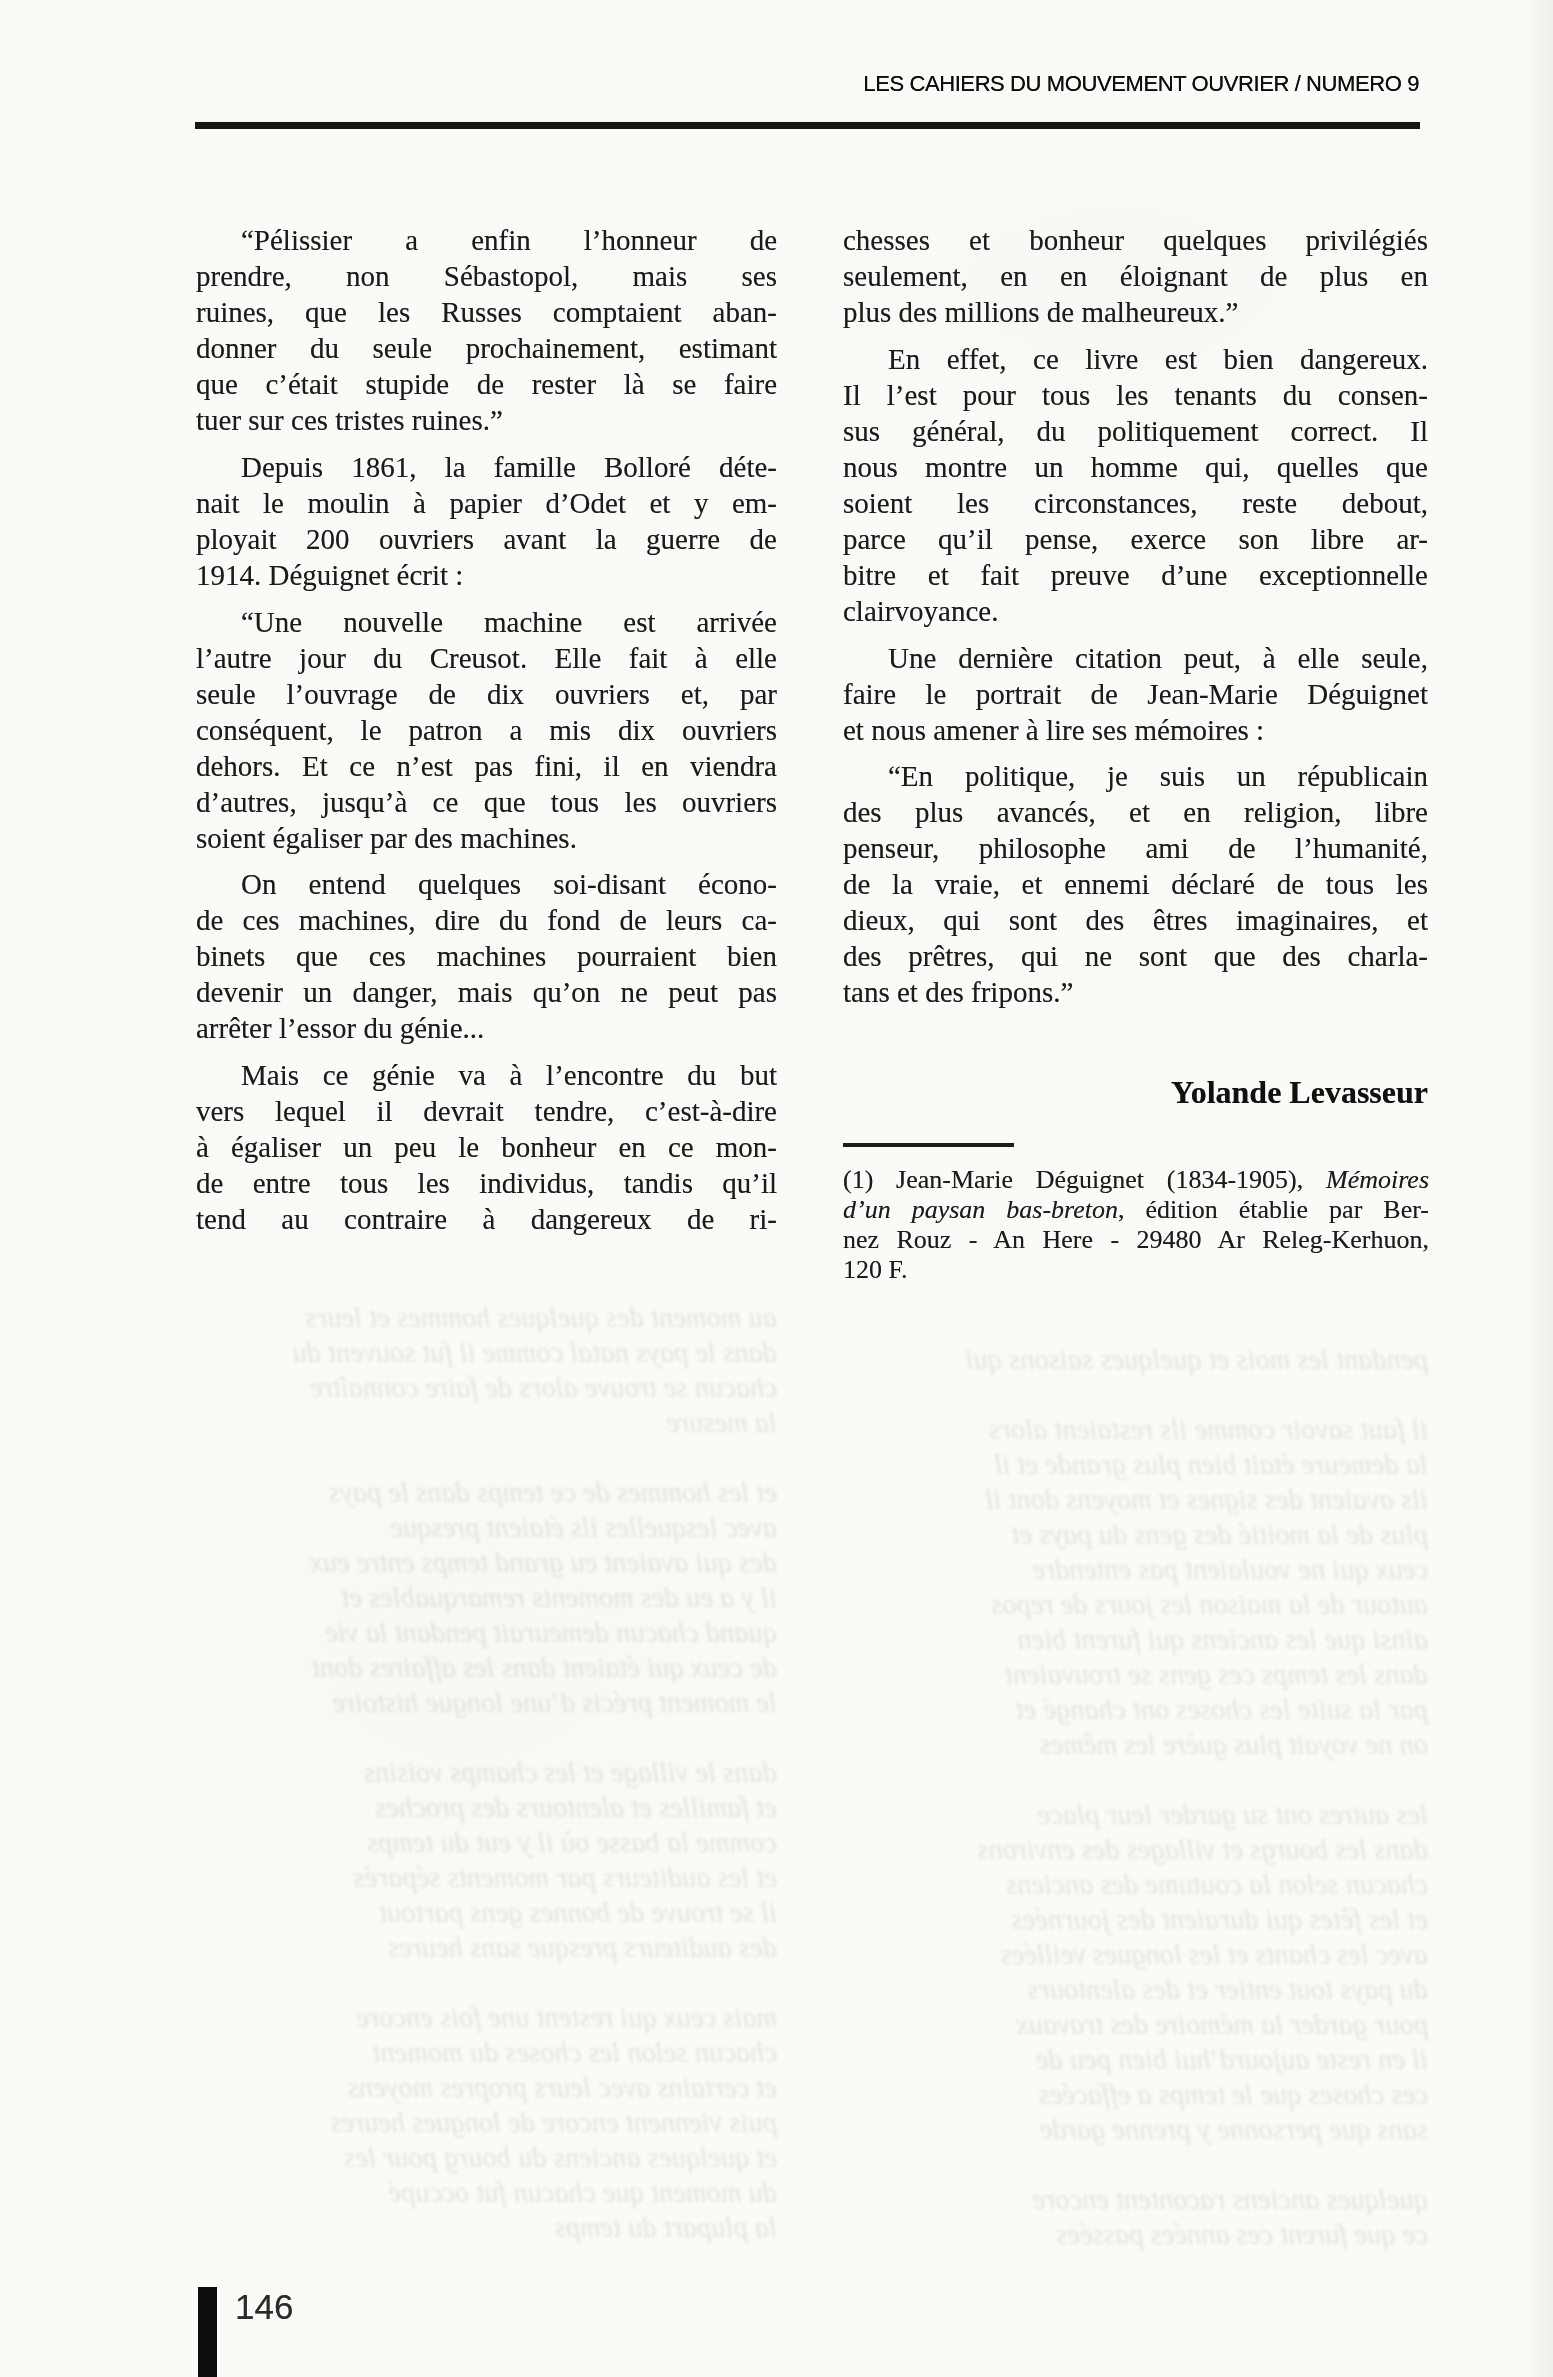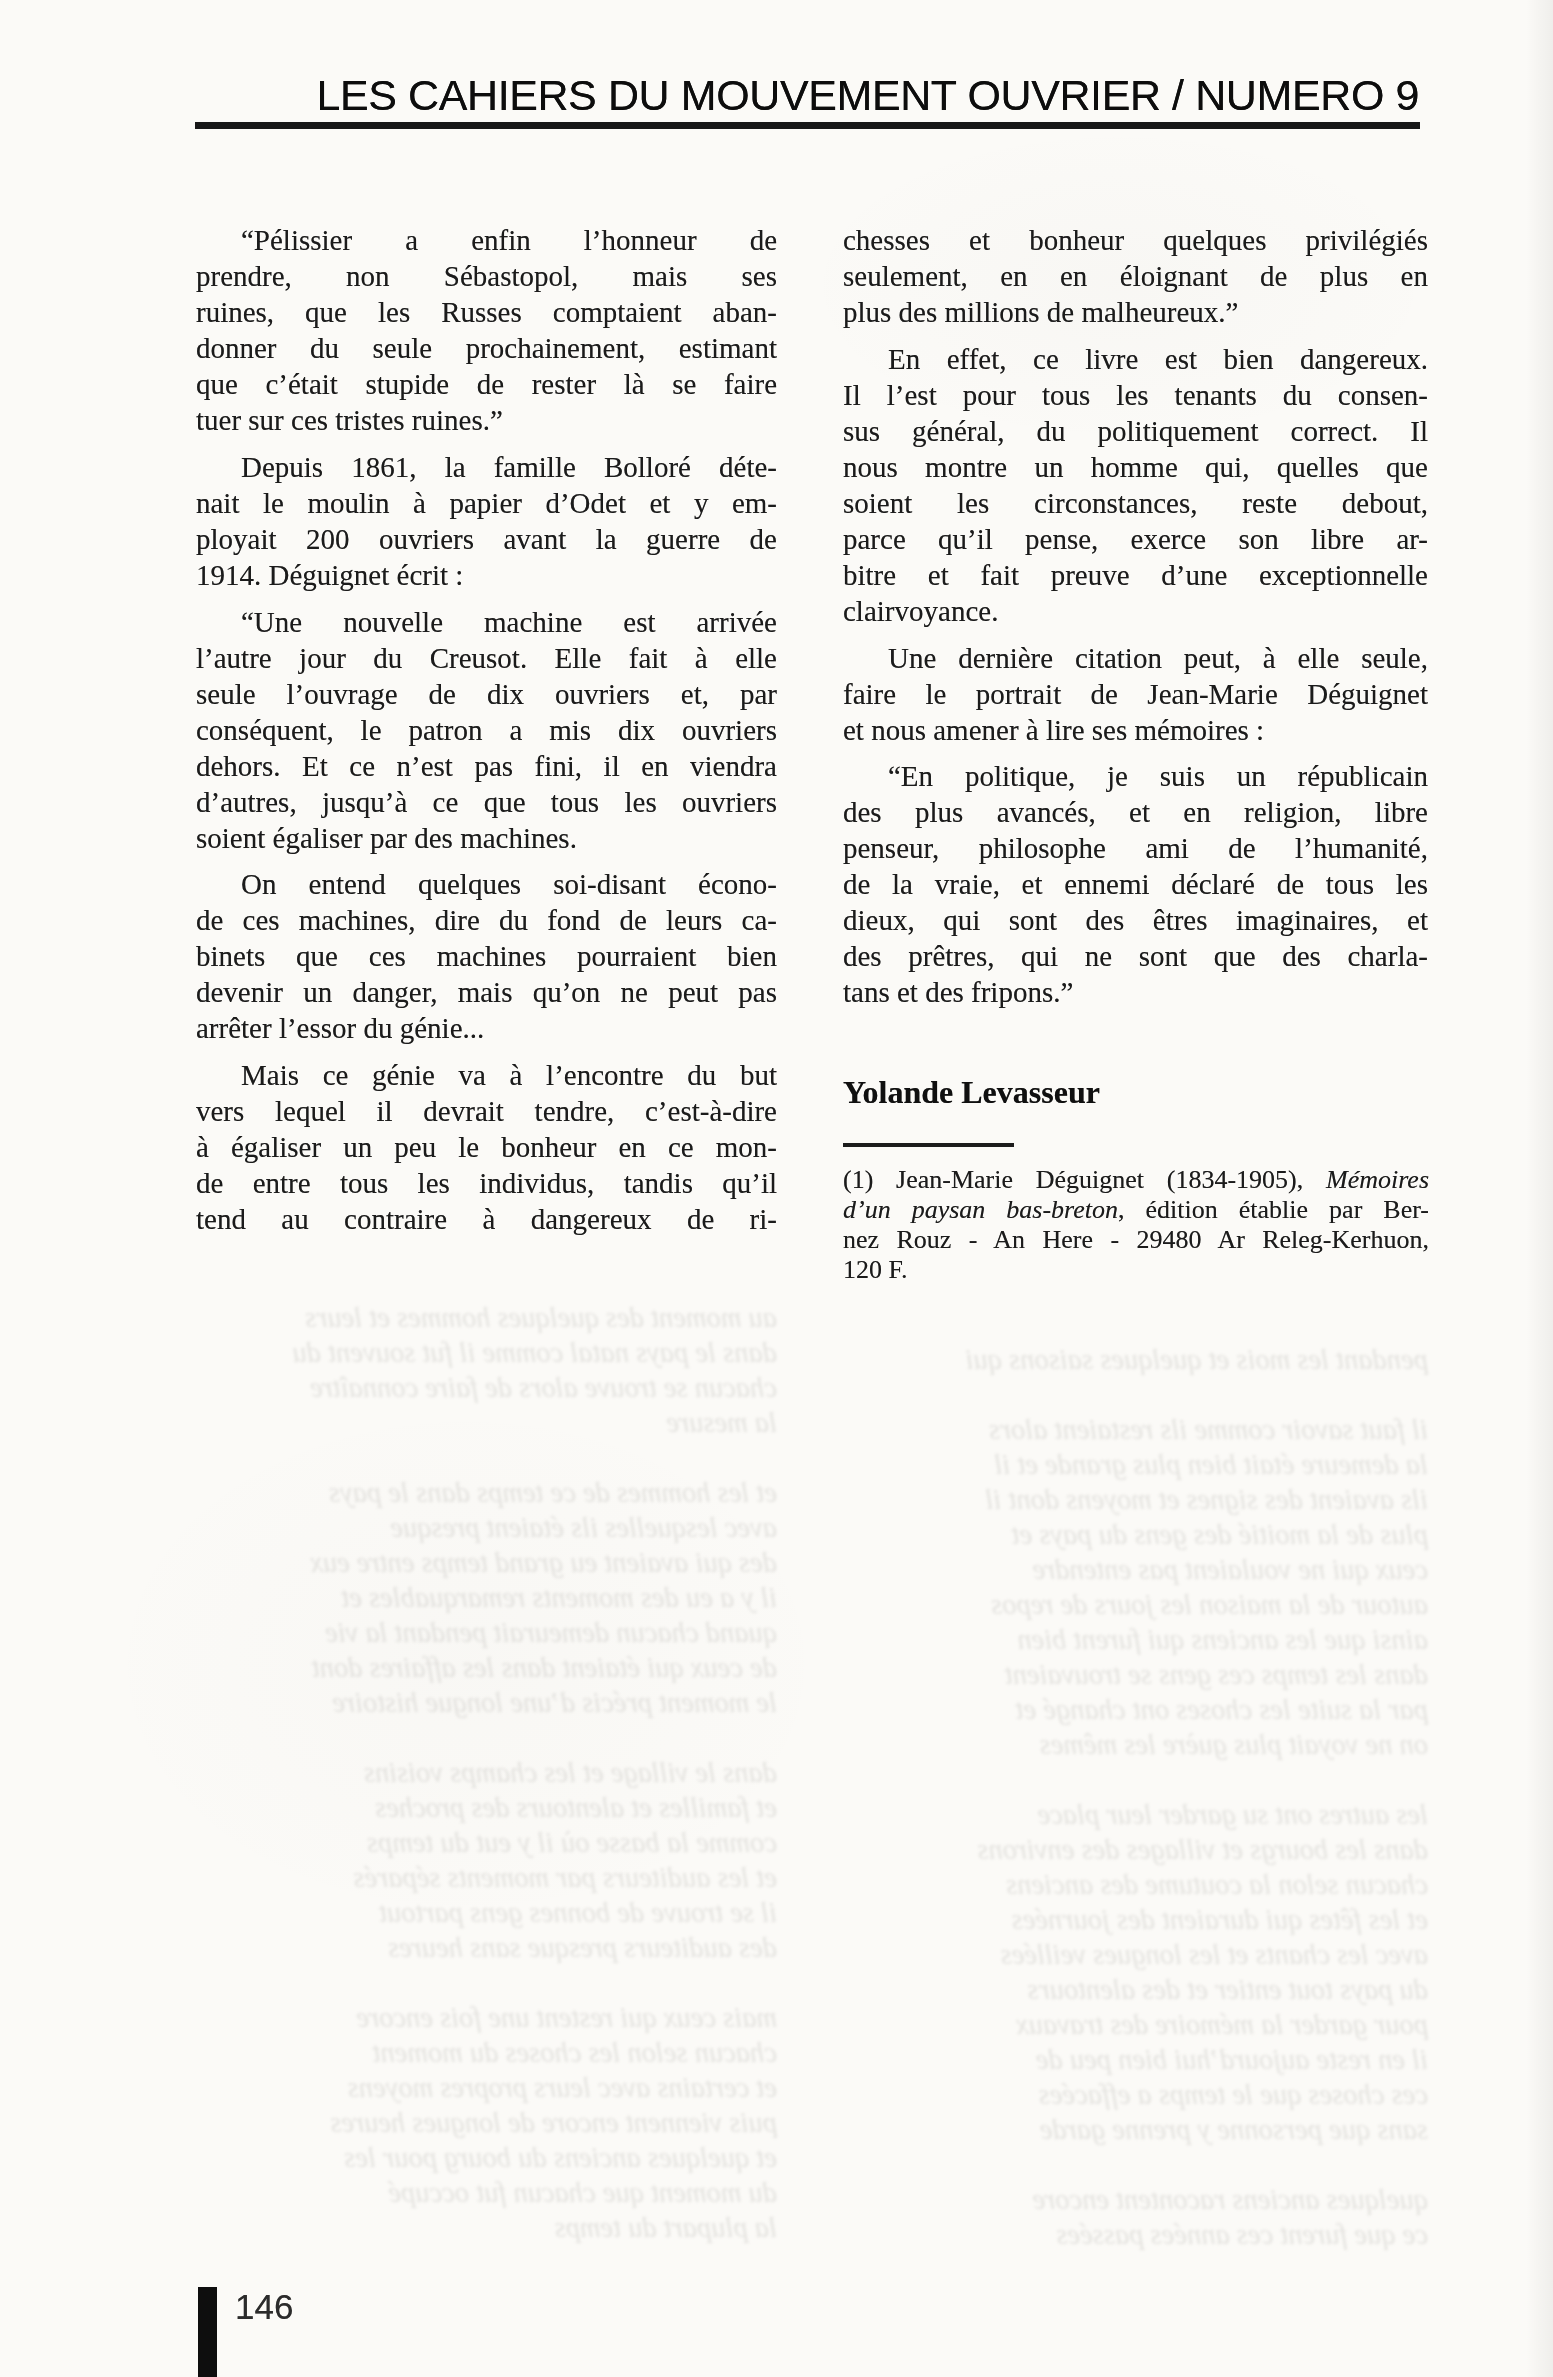--- a/index.html
+++ b/index.html
@@ -12,42 +12,42 @@
     overflow:hidden;
     font-family:"Liberation Serif", serif;
     color:#1b1b1b;
   }
   .edge-shadow { position:absolute; top:0; right:0; width:28px; height:100%;
     background:linear-gradient(to left, rgba(0,0,0,0.05), rgba(0,0,0,0)); }
 
   .header {
     position:absolute; top:71px; right:135px;
     font-family:"Liberation Sans", sans-serif;
-    font-size:43px; letter-spacing:-0.4px; color:#0d0d0d;
+    font-size:22px; letter-spacing:-0.4px; color:#0d0d0d;
     text-shadow:0 0 0.6px rgba(0,0,0,0.85);
     white-space:nowrap;
   }
   .rule { position:absolute; left:195px; top:122px; width:1225px; height:7px; background:#171717; }
 
   .col { position:absolute; top:222px; font-size:29px; line-height:36px;
     text-shadow:0 0 0.4px rgba(0,0,0,0.45); }
   .col.left  { left:196px;  width:581px; }
   .col.right { left:843px; width:585px; }
 
   .para { margin:0; }
   .para + .para { margin-top:10.8px; }
   .para.italic { }
 
   .line { text-align:justify; text-align-last:justify; }
   .line.last { text-align-last:left; }
   .line.indent { text-indent:45px; }
 
   .signature {
     position:absolute; left:843px; top:1074px; width:585px;
-    font-weight:bold; font-size:32px; color:#101010;
+    text-align:right; font-weight:bold; font-size:32px; color:#101010;
     text-shadow:0 0 0.4px rgba(0,0,0,0.5);
   }
 
   .fnrule { position:absolute; left:843px; top:1143px; width:171px; height:3.8px; background:#1c1c1c; }
   .footnote {
     position:absolute; left:843px; top:1165px; width:586px;
     font-size:26px; line-height:30px;
     text-shadow:0 0 0.3px rgba(0,0,0,0.45);
   }
   .fline { text-align:justify; text-align-last:justify; }

